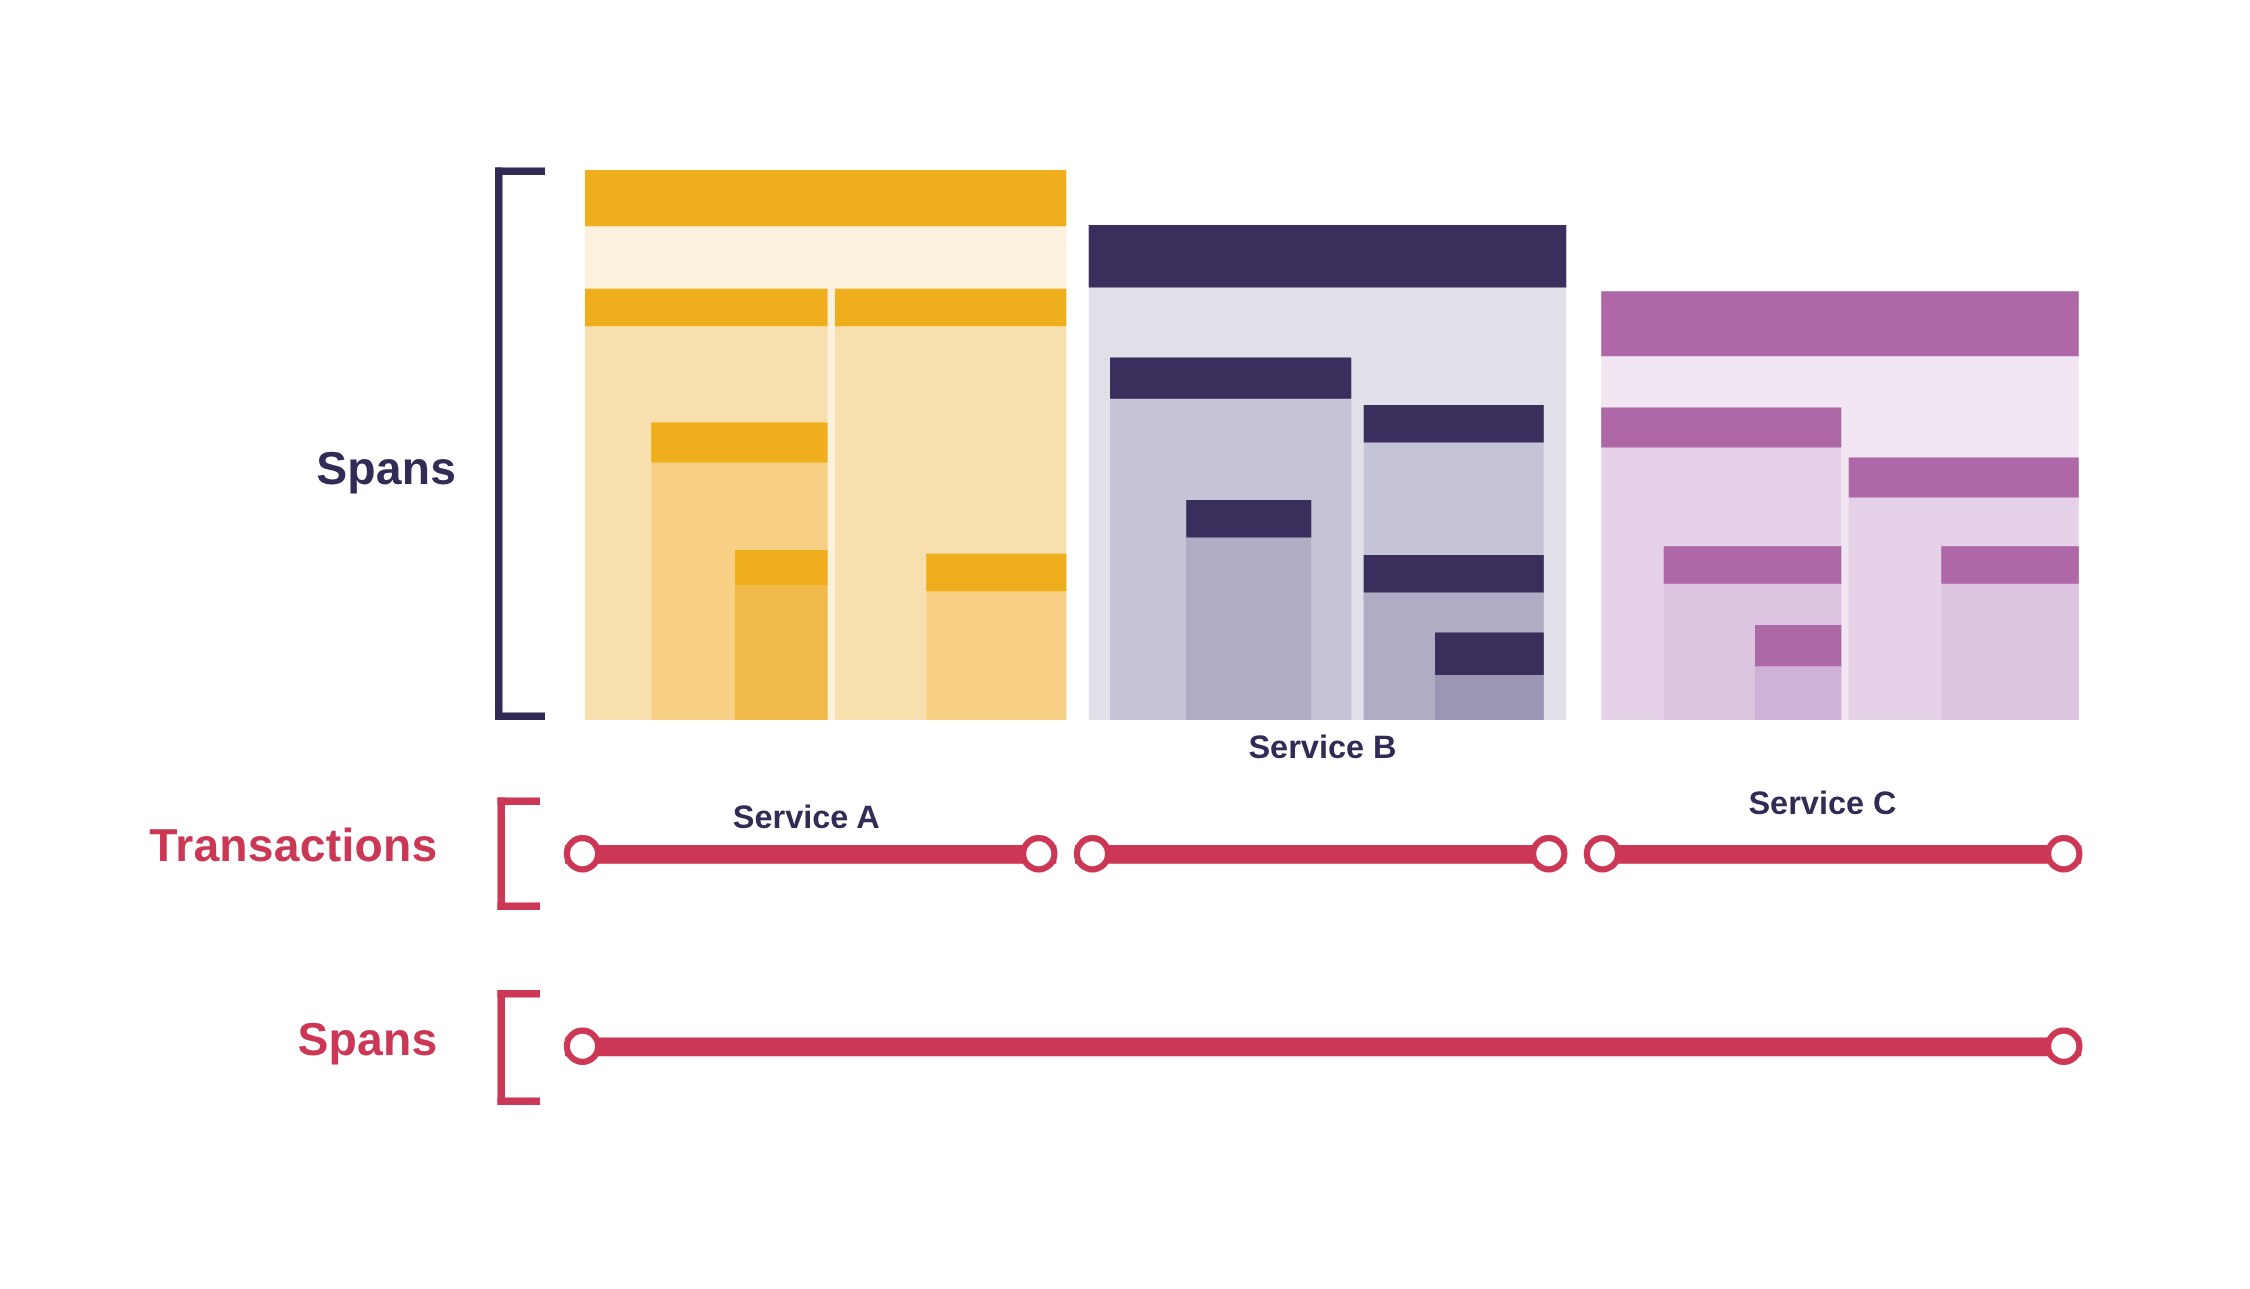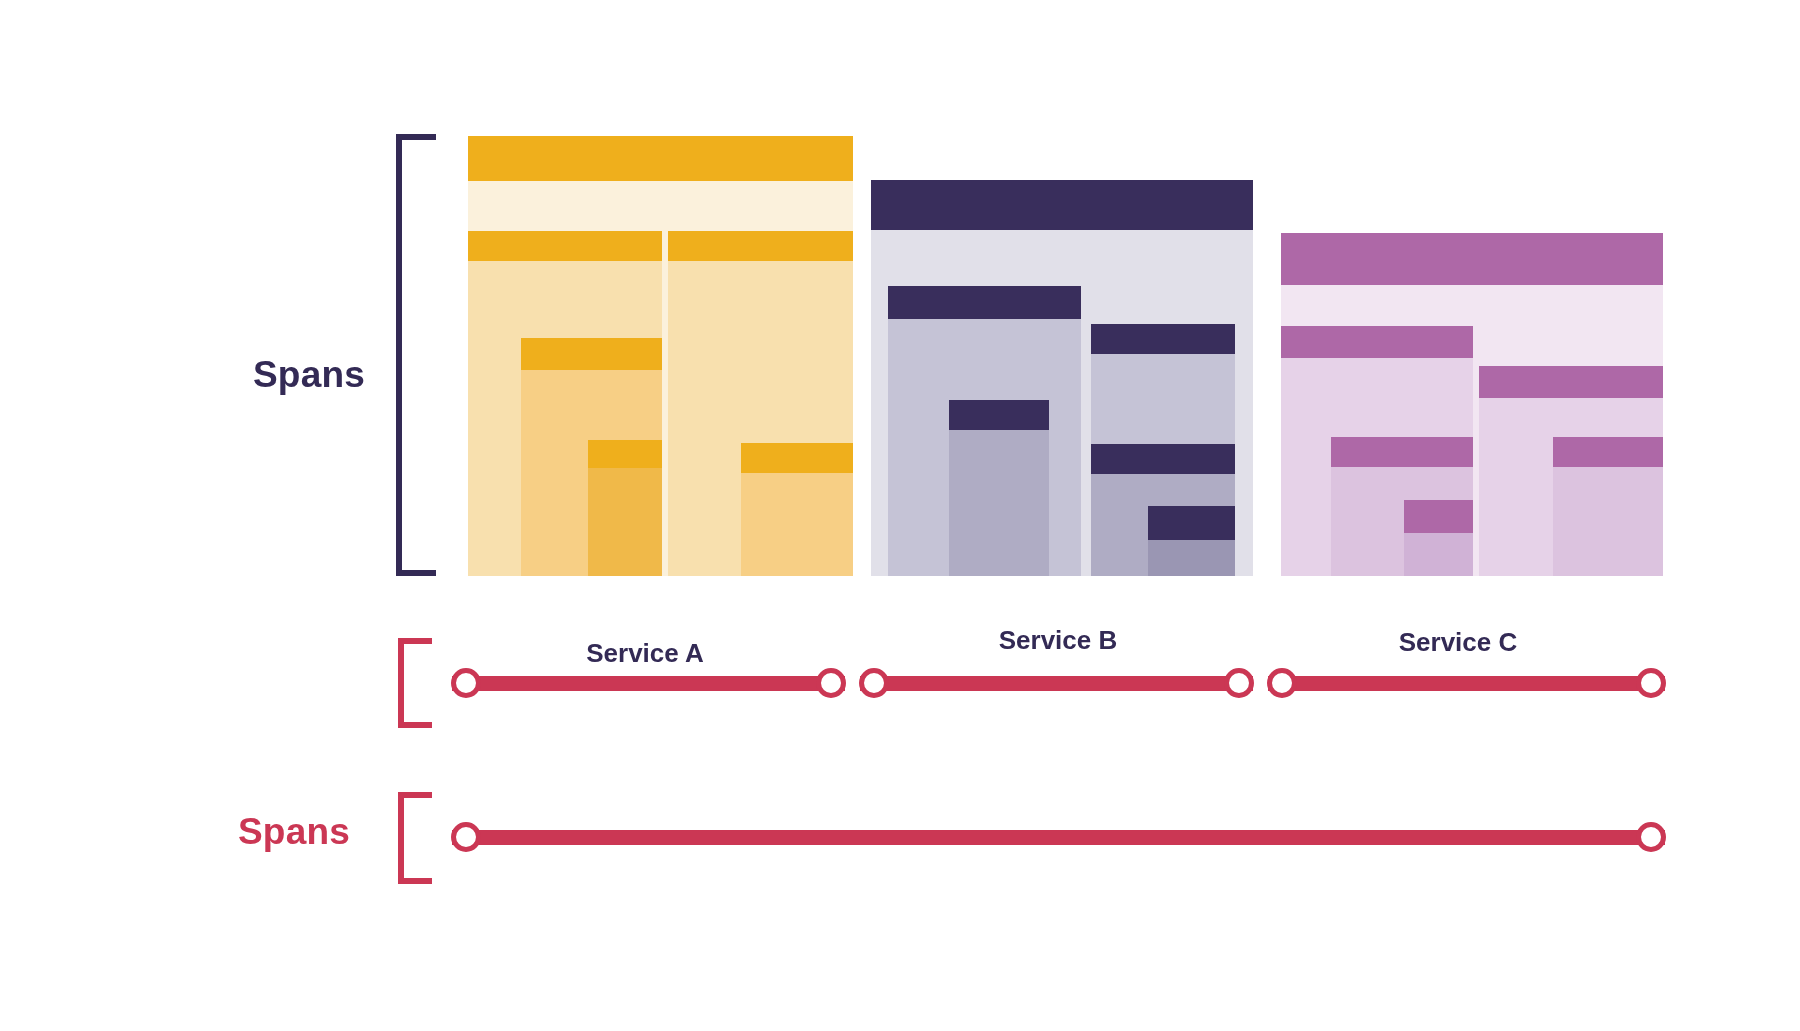--- a/index.html
+++ b/index.html
@@ -153,24 +153,25 @@
           <div class="span-head" style="height: 32px; background: rgb(174, 104, 167);"></div>
         </div>
         <div class="span-box" style="left: 1553px; top: 437px; width: 110px; height: 139px; background: rgb(220, 195, 223);">
           <div class="span-head" style="height: 30px; background: rgb(174, 104, 167);"></div>
         </div>
       </div>
     </div>
 
   <div id="service-labels">
       <div class="service-label" style="left: 495px; width: 300px; top: 616px; margin-top: 24px;">Service A</div>
-      <div class="service-label" style="left: 908px; width: 300px; top: 627px;">Service B</div>
+      <div class="service-label" style="left: 908px; width: 300px; top: 584px;">Service B</div>
       <div class="service-label" style="left: 1308px; width: 300px; top: 612px; margin-top: 17px;">Service C</div>
     </div>
 
+  <div class="row-label" id="label-transactions">Transactions</div>
 
   <div class="bracket" id="bracket-transactions"></div>
 
   <div id="transactions-area">
       <div class="timeline" style="left: 452px; top: 668px; width: 393px;">
         <div class="bar"></div>
         <div class="node start"></div>
         <div class="node end"></div>
       </div>
       <div class="timeline" style="left: 860px; top: 668px; width: 393px;">

